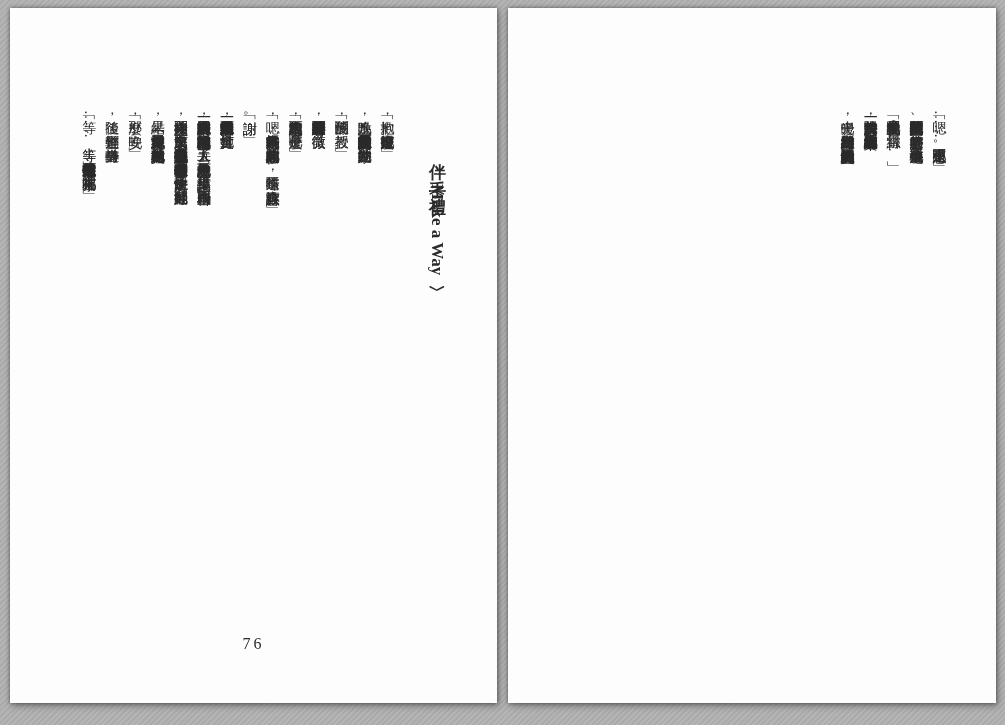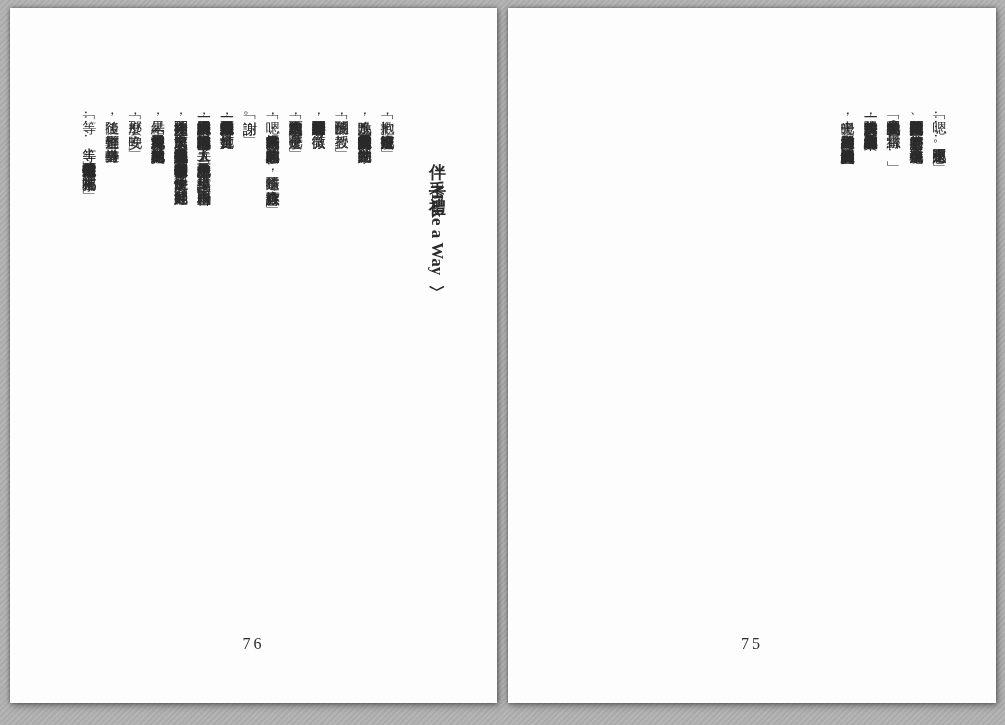--- a/index.html
+++ b/index.html
@@ -73,16 +73,15 @@
       <p class="chapter-title">伴　手　禮〈Make a Way〉</p>
       <div class="para-flow"><p class="para">「抱歉，這麼晚還來打擾妳。」</p><p class="para">晚上八點，貝雷絲造訪艾黛爾賈特居住的高級公寓，站在她的家門外。</p><p class="para">「沒關係的，教授。」</p><p class="para">艾黛爾賈特看著身著筆挺軍裝的戀人，微微一笑。</p><p class="para">「妳說想送我的東西，是什麼呢？」</p><p class="para">「嗯，是我爸媽寄來的餅乾，北國一家點心店製作的……味道不錯，妳應該會喜歡。」</p><p class="para">「謝謝。」</p><p class="para">艾黛爾賈特接過貝雷絲遞來的一個紙袋，含笑打量她。</p><p class="para">貝雷絲向賽羅司學院請假一週，前往東陸支援留駐當地的聯合部隊，去了五天，今天下午突然發訊息給她，說工作提早結束，會馬上飛回西聯。</p><p class="para">兩人開始交往後，第一次這麼久沒見面，艾黛爾賈特很想馬上撲上去緊緊抱住她，卻又希望在這段關係中佔有優勢，決定先耐著性子，等她展開行動。</p><p class="para">結果，貝雷絲深深凝視了她一會，莫名地對她行了個點頭禮。</p><p class="para">「那麼，晚安。」</p><p class="para">隨後，輕聲道別，轉身離去。</p><p class="para">「等……等等！」艾黛爾賈特連忙抓住貝雷絲的手臂。「進來喝杯茶吧？」</p></div>
     </div>
     <div class="page-number">76</div>
   </div>
 
   <div class="page right">
     <div class="text-area">
       <div class="para-flow"><p class="para">「嗯……還是想不出來呢。」</p><p class="para">艾黛爾賈特閉眼享受與她臉頰相貼、耳鬢廝磨的親密，毫不猶豫地再度裝傻。</p><p class="para">「多給我幾遍提示吧？貝雷絲……」</p><p class="para">夕陽將廚房染成一片昏黃，兩人繼續追尋彼此心知肚明的答案。</p><p class="para">暖光中，相擁的身影繾綣難捨，反覆以愛吻交織綿綿不絕的情意。</p></div>
     </div>
-    <div class="page-number">75</div>
   </div>
 
 </div>
 
 </body></html>

